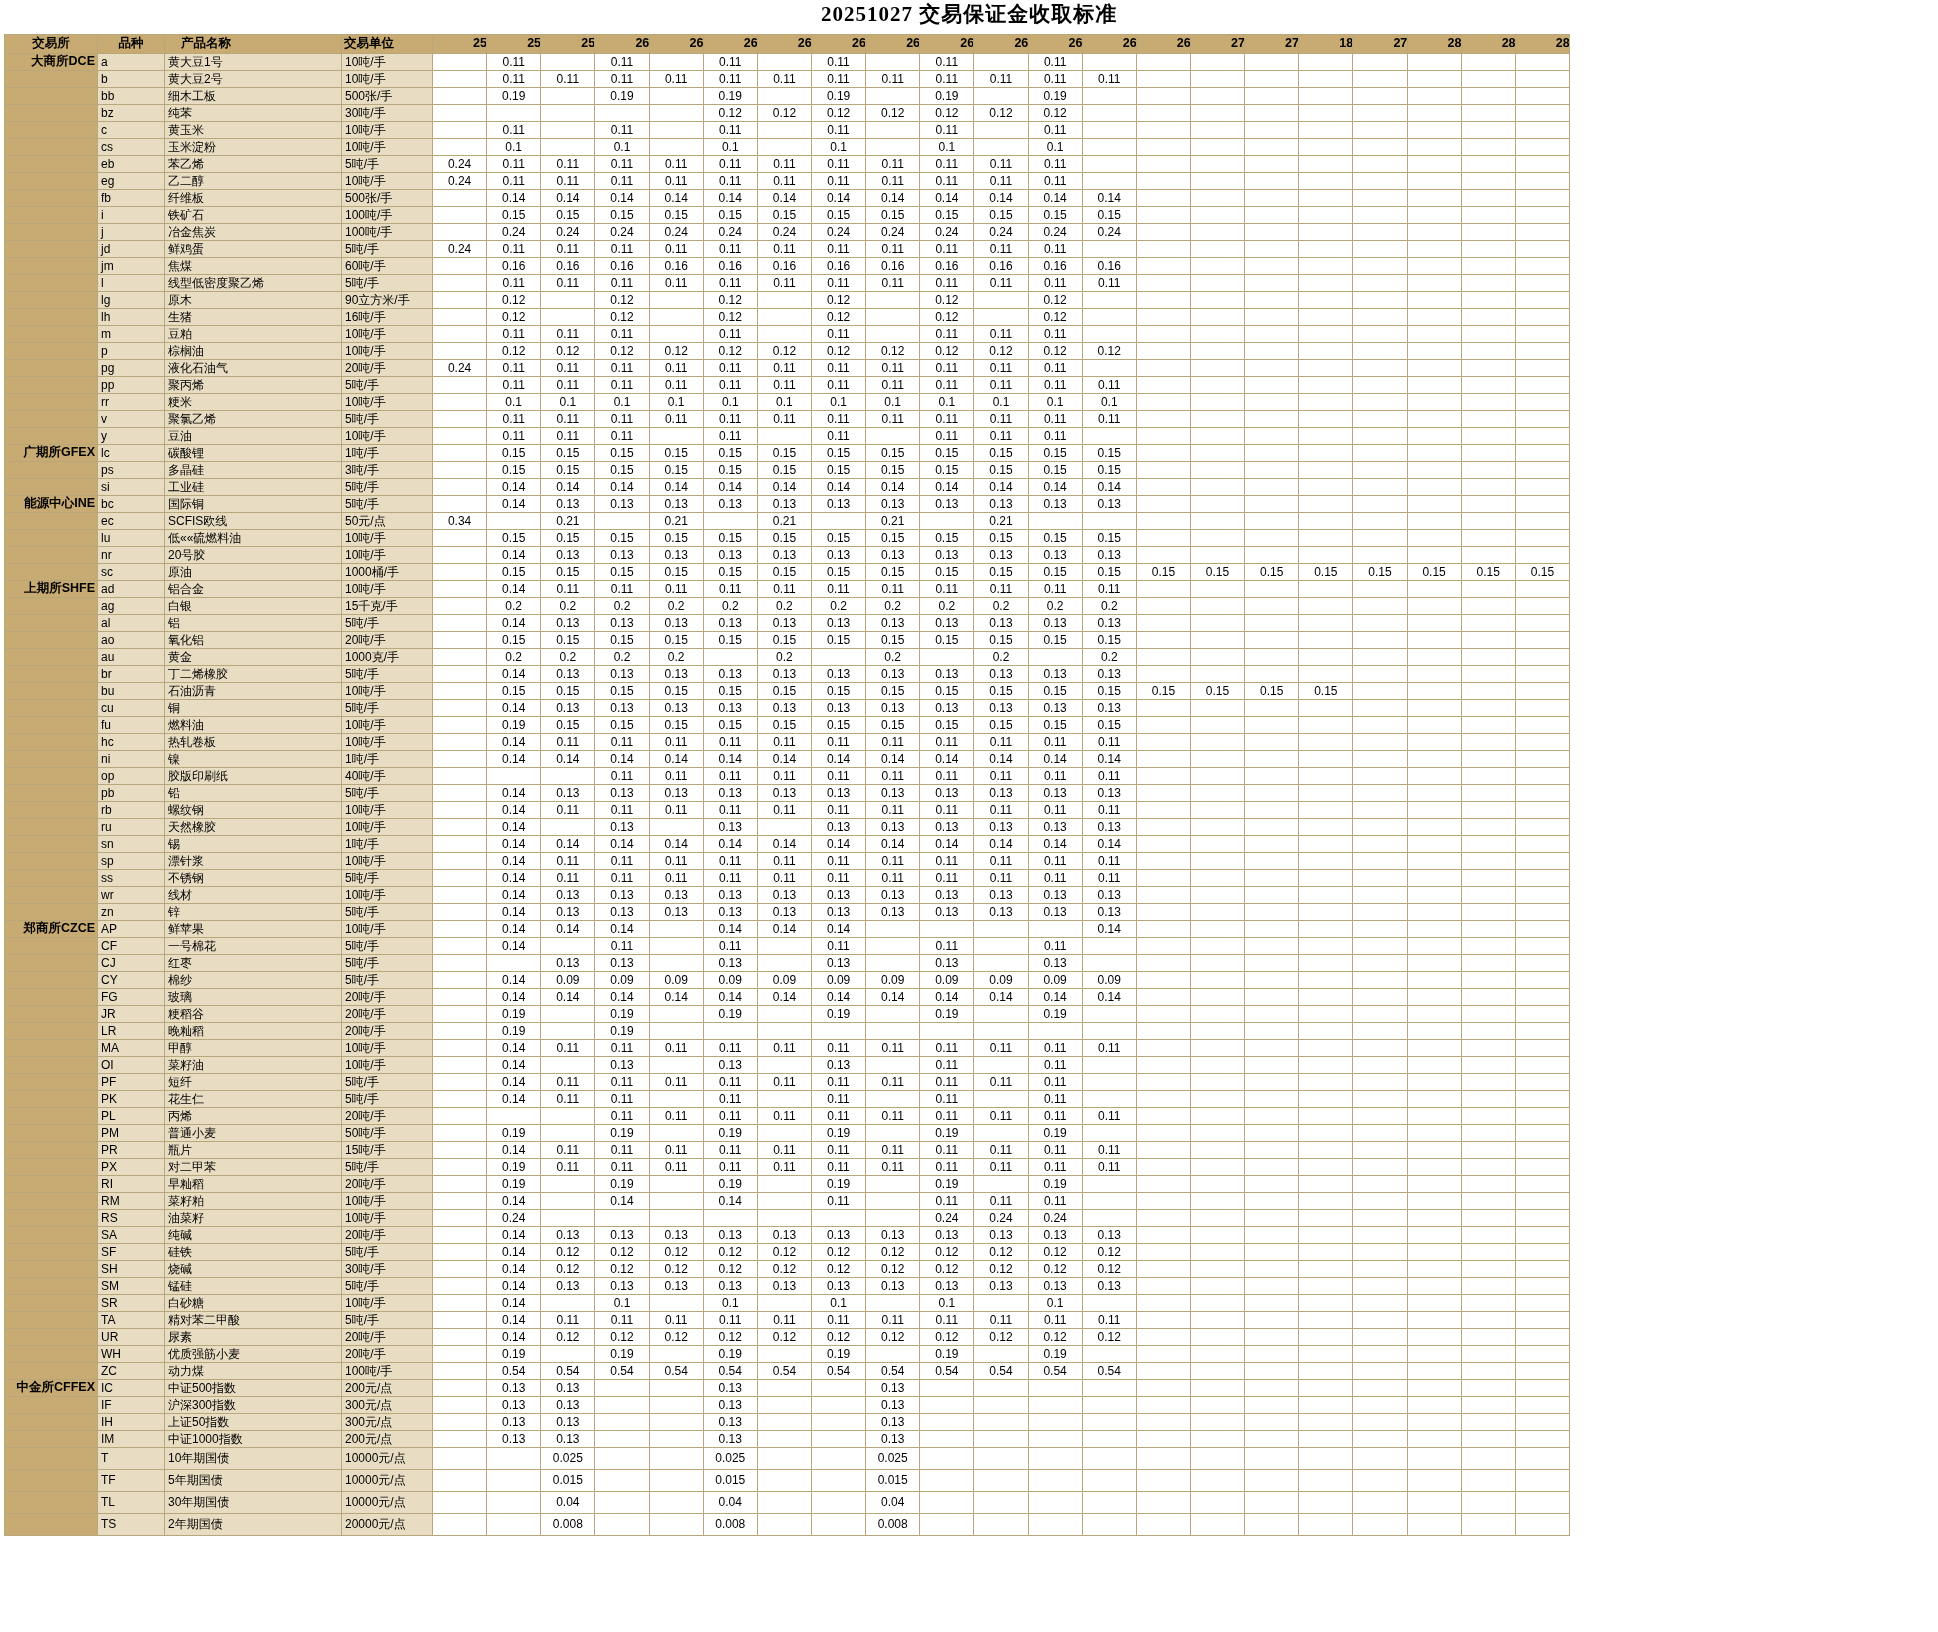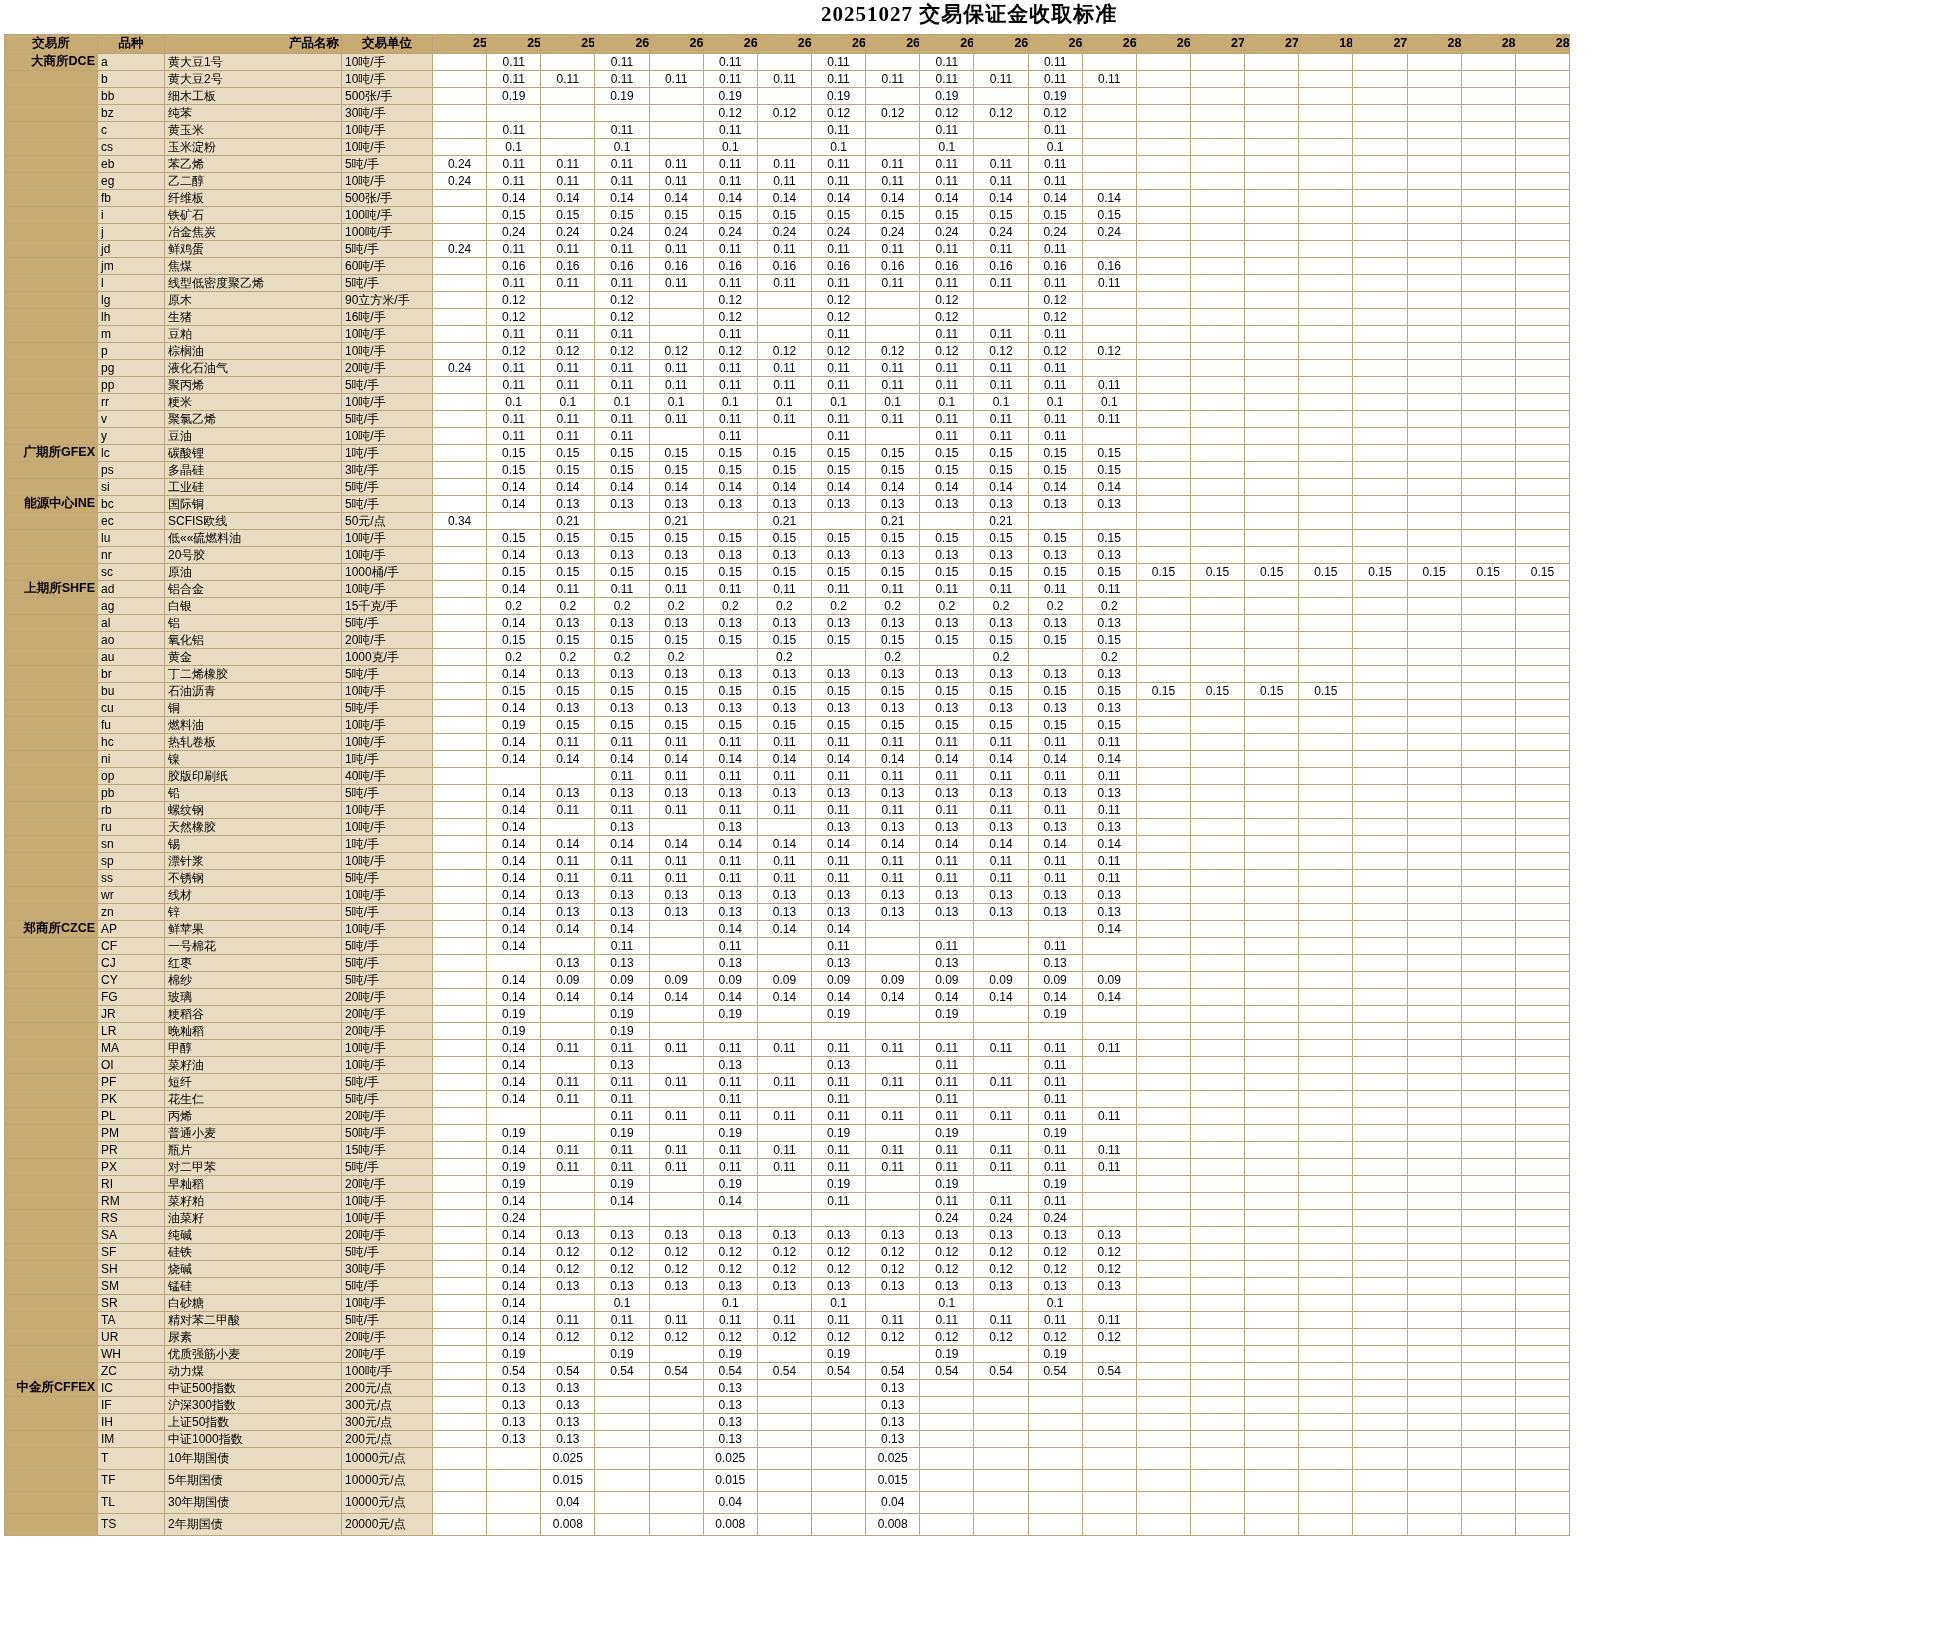--- a/index.html
+++ b/index.html
@@ -4,22 +4,22 @@
 <style>
   html,body{margin:0;padding:0;background:#ffffff;}
   body{font-family:"Liberation Sans","DejaVu Sans",sans-serif;color:#000;}
   #page{width:1938px;min-height:1632px;position:relative;background:#fff;}
   #title{text-align:center;font-size:21px;font-weight:bold;letter-spacing:1px;padding:0 0 6px 0;font-family:"Liberation Serif","DejaVu Serif",serif;}
   table{border-collapse:collapse;width:1566px;margin:0 4px;table-layout:fixed;}
   td,th{border:1px solid #b9a77c;font-size:12px;line-height:1.05;height:16px;padding:0 2px;white-space:nowrap;overflow:hidden;}
   thead th{background:#c8ab72;color:#000;font-weight:bold;text-align:center;font-size:12.5px;height:18px;}
   th.c-exch{width:88px;text-align:center;}
   th.c-code{width:62px;text-align:center;}
-  th.c-name{width:158px;text-align:right;padding-left:16px;}
-  th.c-unit{width:86px;text-align:center;}
+  th.c-name{width:158px;text-align:left;padding-left:16px;}
+  th.c-unit{width:86px;text-align:left;}
   th.c-m{width:auto;text-align:center;padding-left:40px;}
   td.exch{background:#c8ab72;font-weight:bold;text-align:right;font-size:12.5px;}
   td.exch-blank{background:#c8ab72;}
   td.code{background:#e8ddc2;text-align:left;padding-left:3px;}
   td.name{background:#e8ddc2;text-align:left;padding-left:3px;}
   td.unit{background:#e8ddc2;text-align:left;padding-left:3px;}
   td.val{background:#ffffff;text-align:center;}
   td.val.empty{background:#ffffff;}
   .tall{height:22px;}
 </style>

